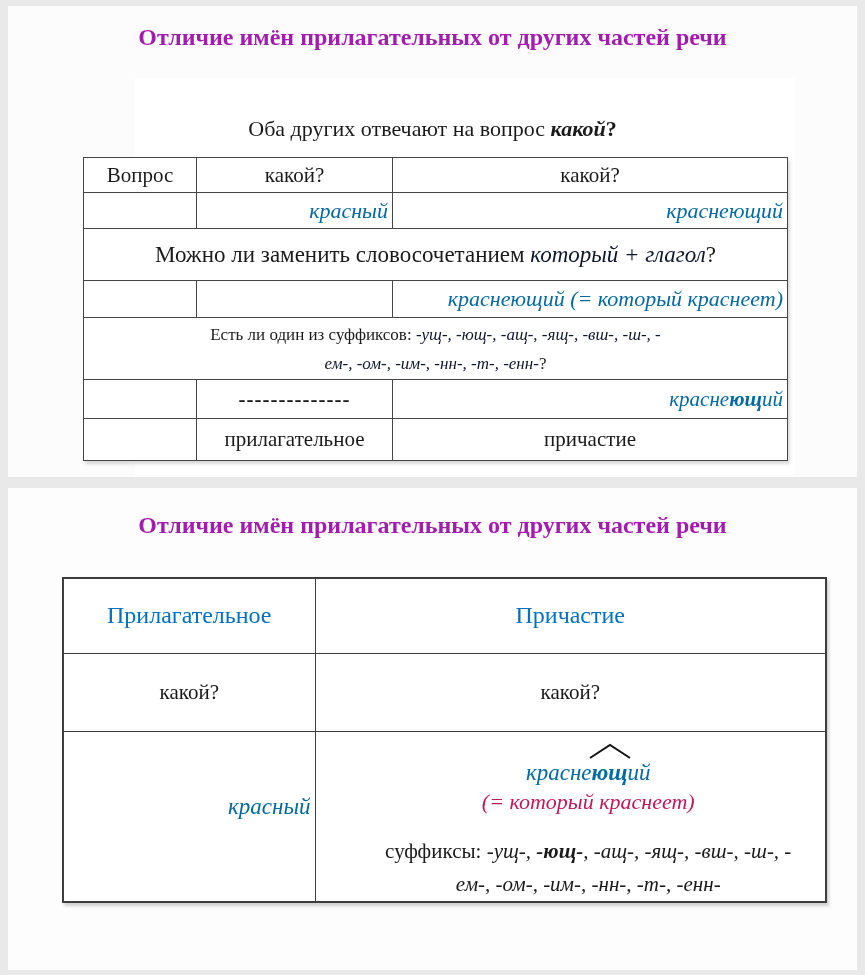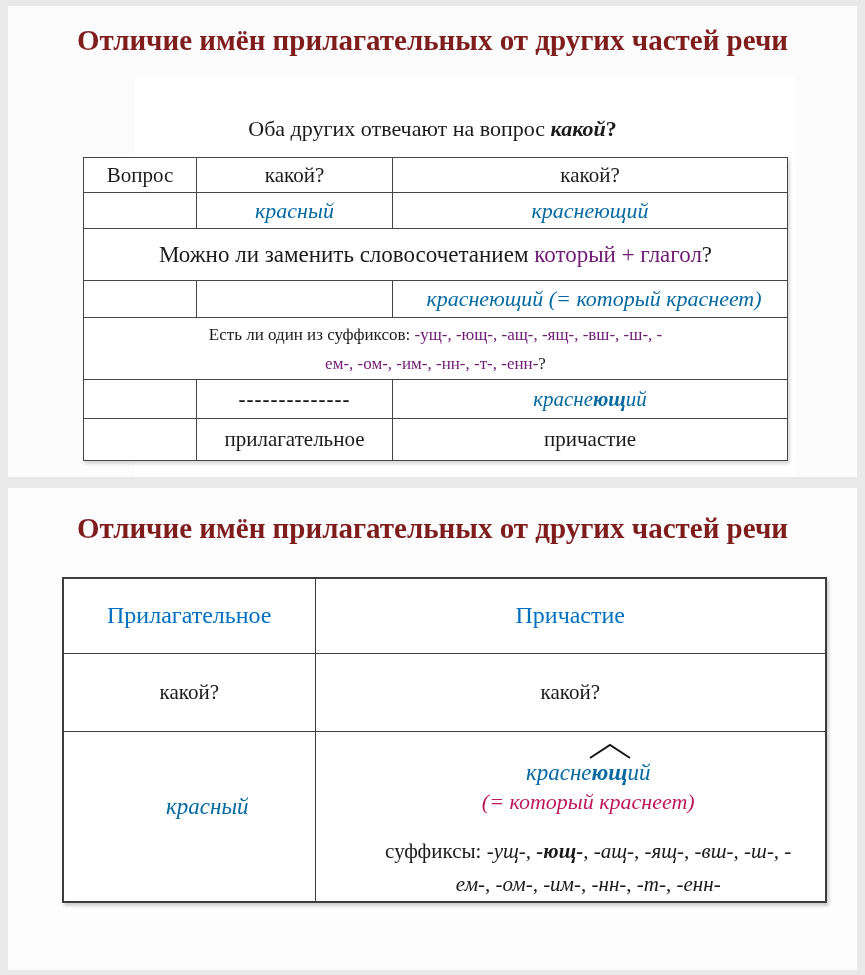--- a/index.html
+++ b/index.html
@@ -6,30 +6,30 @@
   html,body { width:865px; height:975px; }
   body { background:#e9e9e9; font-family:"Liberation Serif","DejaVu Serif",serif; color:#1a1a1a; }
   .stage { position:relative; width:865px; height:975px; overflow:hidden; }
 
   .panel { position:absolute; left:8px; width:849px; background:#fcfcfc; }
   #panel1 { top:6px; height:471px; }
   #panel2 { top:488px; height:482px; background:#fdfdfd; }
   .slide-inner { position:absolute; left:127px; right:62px; top:72px; bottom:0; background:#ffffff; }
 
   .center-line { position:absolute; left:0; right:0; text-align:center; white-space:nowrap; }
-  .panel-title { font-weight:bold; font-size:29px; color:#7f1d1d; }
+  .panel-title { font-weight:bold; font-size:24px; color:#a21caf; }
   #panel1 .panel-title { top:18px; }
   #panel2 .panel-title { top:24px; }
   .p1-subtitle { top:78px; font-size:23px; }
   .p1-qline { top:110px; font-size:22px; }
 
   .blue  { color:#0070C0; }
   .bold  { font-weight:bold; }
-  .it    { font-style:italic; }
-  .blueit{ color:#701a75; }
+  .it    { font-style:italic;text-align:right; }
+  .blueit{ color:#0f172a; font-style:italic; }
   .green { color:#0369a1; }
 
   table { border-collapse:collapse; table-layout:fixed; background:#ffffff; }
   td { text-align:center; vertical-align:middle; padding:0 4px; overflow:hidden; }
 
   .t1 { position:absolute; left:75px; top:151px; width:704px;
         box-shadow:2px 3px 3px rgba(0,0,0,0.15); }
   .t1 td { border:1px solid #454545; font-size:21px; }
   .t1 .r1 td { height:35px; }
   .t1 .r2 td { height:36px; font-size:22px; }

